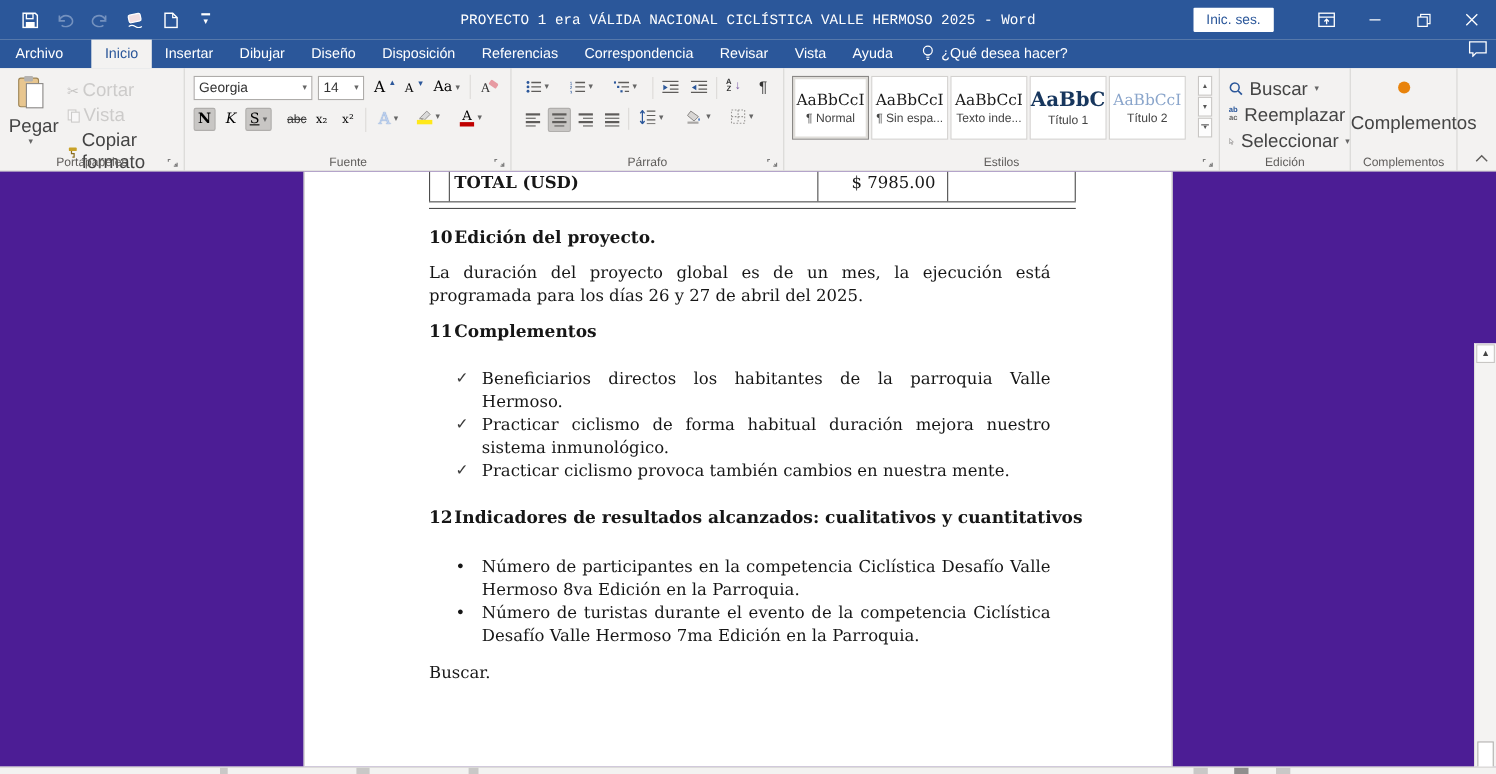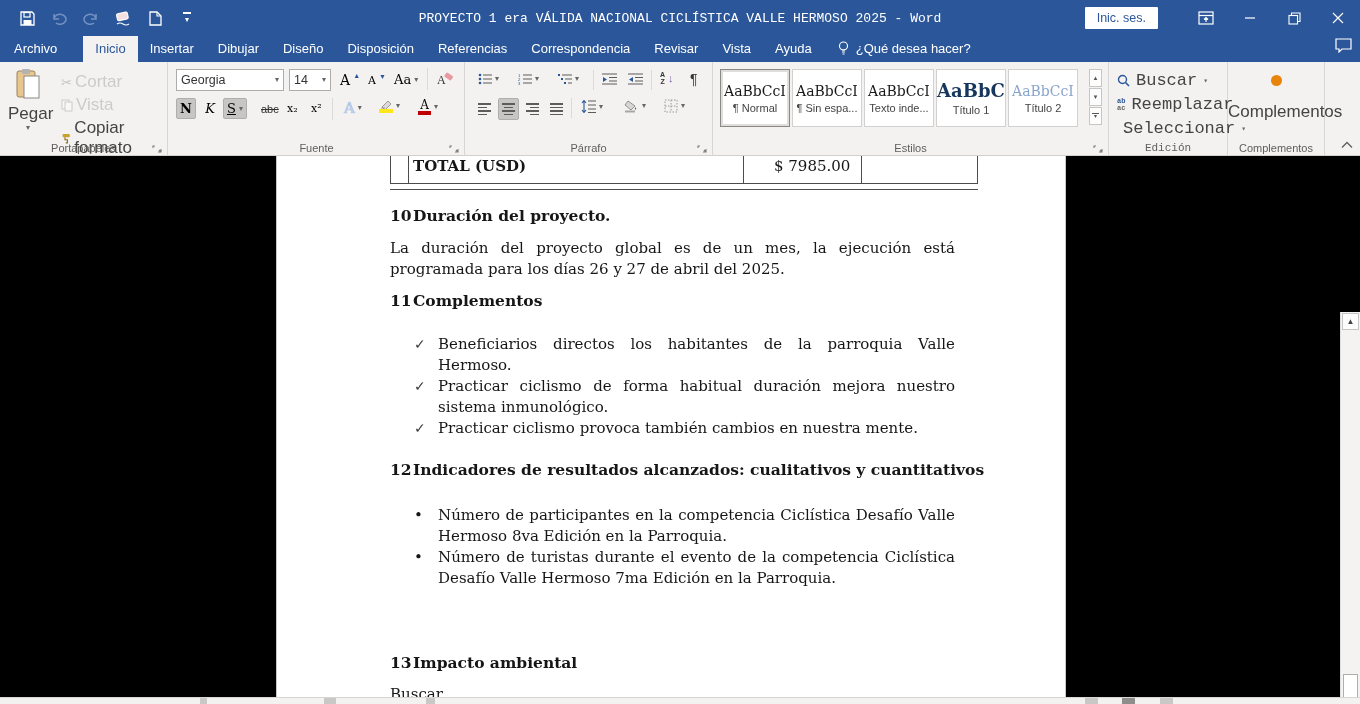--- a/index.html
+++ b/index.html
@@ -48,21 +48,21 @@
 
   .stylecard { width:70px; height:58px; background:#fff; border:1px solid #d3d1cf;
                display:flex; flex-direction:column; align-items:center; justify-content:center; gap:3px; }
   .stylecard.sel { border:1px solid #8a8886; box-shadow:0 0 0 2px #e0deda inset; }
   .stylecard .prev { font-family:"DejaVu Serif", serif; font-size:14px; color:#1a1a1a; white-space:nowrap; }
   .stylecard .slbl { font-size:11px; color:#444; white-space:nowrap; }
 
   .edit-item { display:flex; align-items:center; gap:6px; height:21px; padding-left:8px; }
 
   
-  .docarea { position:absolute; left:0; top:156px; width:100%; height:541px; background:#000000; overflow:hidden; }
+  .docarea { position:absolute; left:0; top:156px; width:100%; height:541px; background:#4c1d95; overflow:hidden; }
   .page { position:absolute; left:276px; top:0; width:790px; height:541px; background:#fff;
           border-left:1px solid #c9c8c7; border-right:1px solid #c9c8c7;
           font-family:"DejaVu Serif", serif; color:#161616; }
   .content { position:relative; }
   .trow { margin-left:113px; width:588px; height:28px; display:flex; border-bottom:1px solid #4d4d4d; }
   .tcell { border-right:1px solid #4d4d4d; font-size:15px; padding:1px 4px 0 4px; overflow:hidden; }
   .tcell.c1 { width:19px; border-left:1px solid #4d4d4d; }
   .tcell.c2 { width:335px; font-weight:bold; }
   .tcell.c3 { width:118px; padding-left:30px; }
   .tcell.c4 { width:116px; border-right:1px solid #4d4d4d; }
@@ -443,21 +443,21 @@
           </div>
       </div>
       <div class="rlabel">Estilos</div>
       <span class="launcher">
         <svg width="10" height="10" viewBox="0 0 10 10">
             <path d="M1 3 v-2 h2 M7 5 l2 2 M9 4 v3 h-3" fill="none" stroke="#7a7a7a" stroke-width="1.1"></path>
           </svg>
       </span>
     </div>
 
-    <div class="rgroup" style="left:1109px; width:119px;font-family:Liberation Mono, monospace;">
+    <div class="rgroup" style="left:1109px; width:119px;">
       <div class="edit-item" style="margin-top:8px;">
         <svg width="13" height="13" viewBox="0 0 13 13">
             <circle cx="5.5" cy="5.5" r="4" fill="none" stroke="#2b579a" stroke-width="1.4"></circle>
             <line x1="8.5" y1="8.5" x2="12" y2="12" stroke="#2b579a" stroke-width="1.6"></line>
           </svg>
         <span class="rtxt">Buscar</span>
         <span class="caret">▾</span>
       </div>
       <div class="edit-item" style="margin-top:3px;">
         <span class="ic-stack" style="font-size:7px; font-weight:bold; line-height:.9;">
@@ -498,40 +498,39 @@
         <div>
           <div class="trow">
             <div class="tcell c1"></div>
             <div class="tcell c2">TOTAL (USD)</div>
             <div class="tcell c3">$ 7985.00</div>
             <div class="tcell c4"></div>
           </div>
           <div class="touter"></div>
         </div>
 
-        <h2 class="dhead" style="margin-top:16px;"><span class="hnum">10</span><span>Duración del proyecto.</span></h2>
+        <h2 class="dhead" style="margin-top:16px;"><span class="hnum">10</span><span>Edición del proyecto.</span></h2>
 
         <p class="dpara" style="margin-top:13px;">La duración del proyecto global es de un mes, la ejecución está programada para los días 26 y 27 de abril del 2025.</p>
 
         <h2 class="dhead" style="margin-top:11px;"><span class="hnum">11</span><span>Complementos</span></h2>
 
         <ul class="dlist checks" style="margin-top:24px;">
           <li><span class="mk">✓</span><span>Beneficiarios directos los habitantes de la parroquia Valle Hermoso.</span></li>
           <li><span class="mk">✓</span><span>Practicar ciclismo de forma habitual duración mejora nuestro sistema inmunológico.</span></li>
           <li><span class="mk">✓</span><span>Practicar ciclismo provoca también cambios en nuestra mente.</span></li>
         </ul>
 
         <h2 class="dhead" style="margin-top:21px;"><span class="hnum">12</span><span>Indicadores de resultados alcanzados: cualitativos y cuantitativos</span></h2>
 
         <ul class="dlist" style="margin-top:26px;">
           <li><span class="mk">•</span><span>Número de participantes en la competencia Ciclística Desafío Valle Hermoso 8va Edición en la Parroquia.</span></li>
           <li><span class="mk">•</span><span>Número de turistas durante el evento de la competencia Ciclística Desafío Valle Hermoso 7ma Edición en la Parroquia.</span></li>
         </ul>
 
-        <h2 class="dhead" style="margin-top:64px;"><span class="hnum">13</span><span>Impacto ambiental</span></h2>
 
         <p class="dpara" style="margin-top:12px;">Buscar.</p>
 
       </div>
     </div>
 
 
     <div class="vscroll">
       <div class="sarrow" style="top:1px;">▲</div>
       <div class="sthumb"></div>

